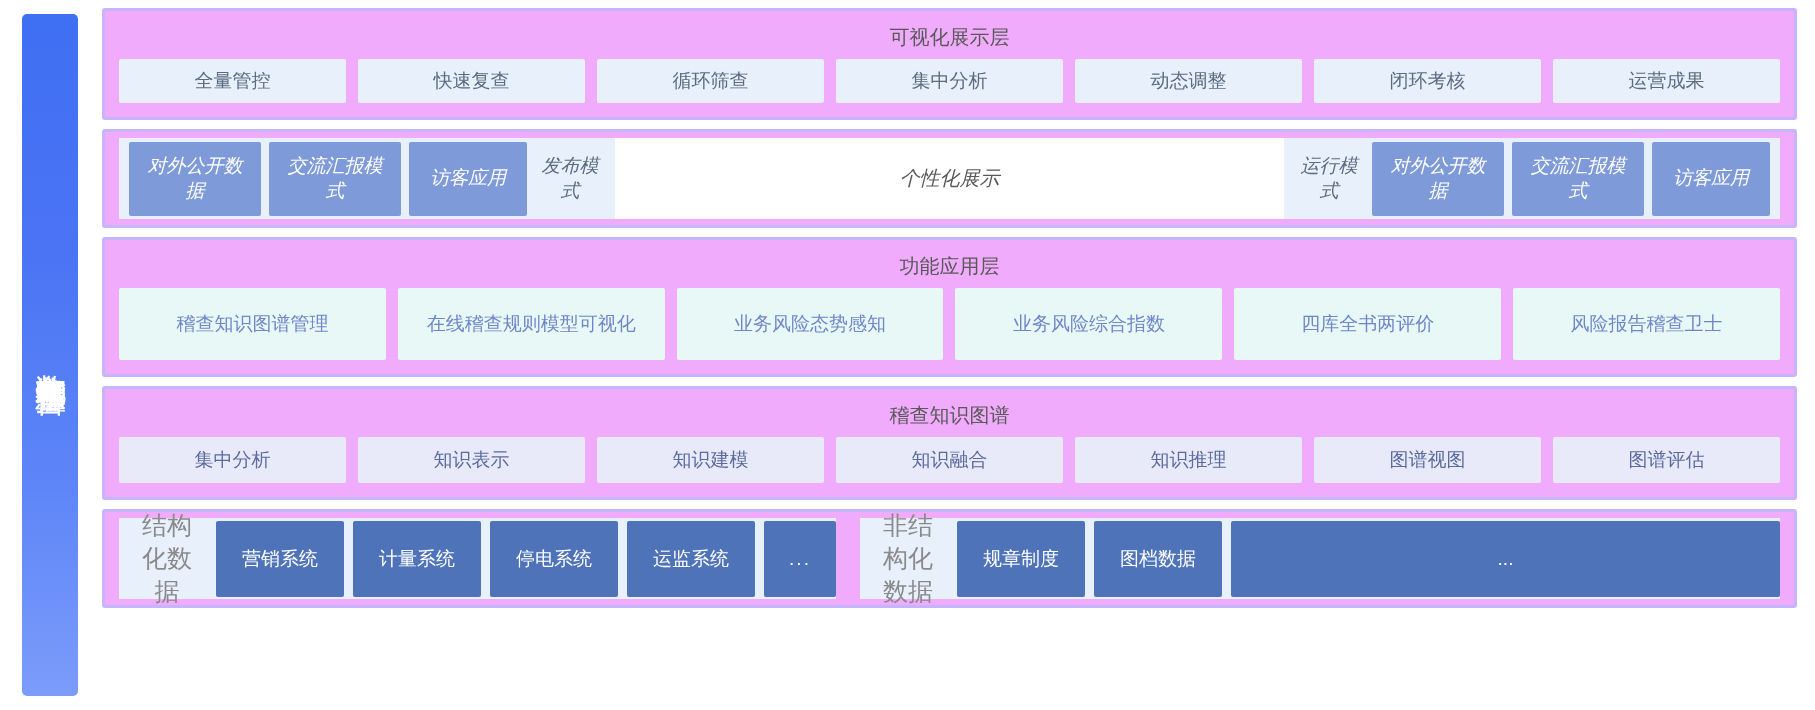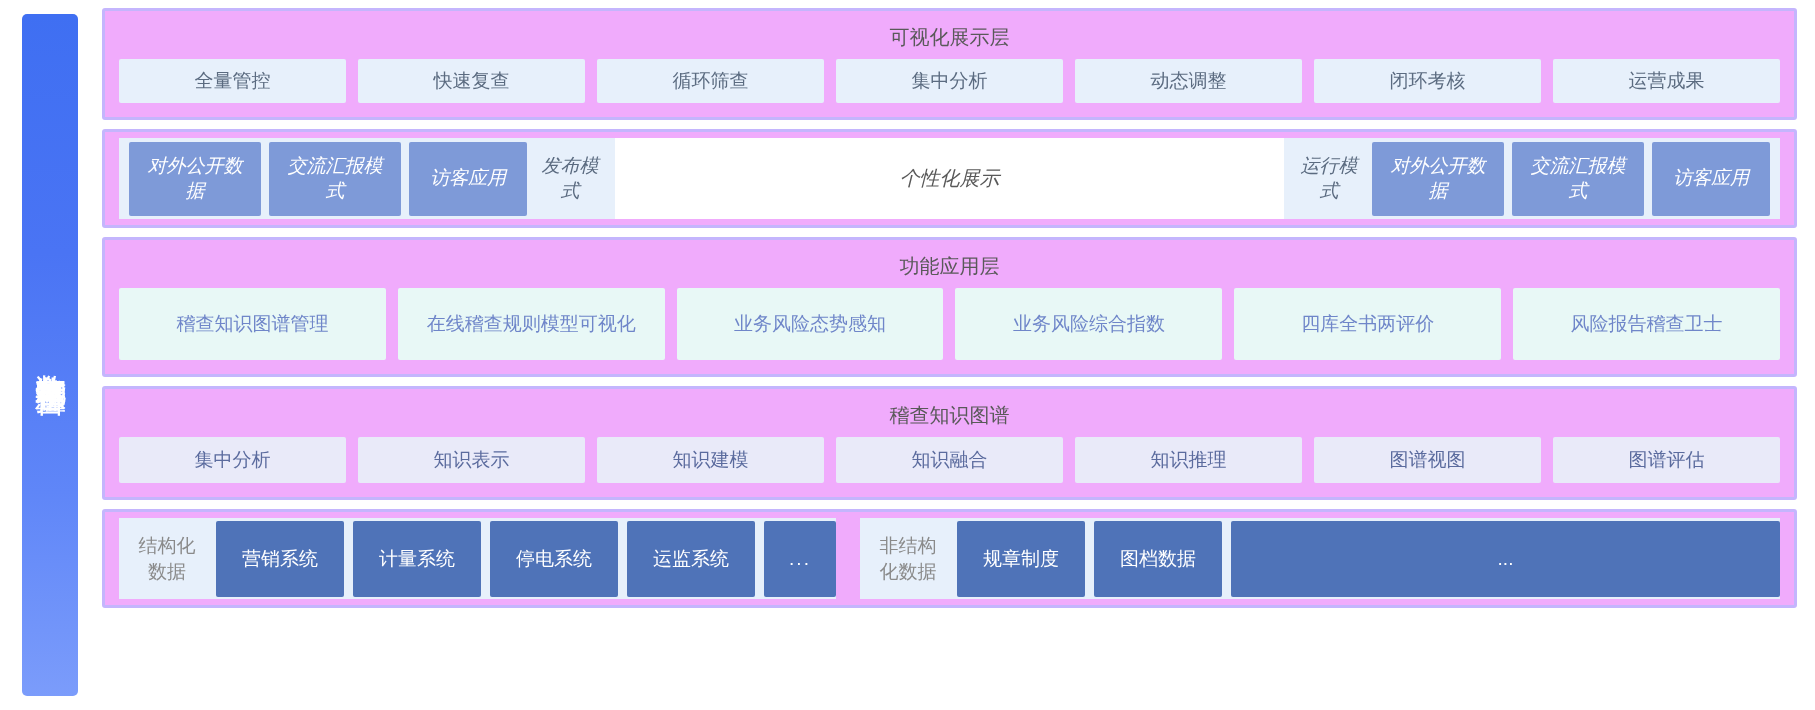--- a/index.html
+++ b/index.html
@@ -196,21 +196,21 @@
     gap: 9px;
     background: #e7f0fb;
     padding: 0 0 0 8px;
     box-sizing: border-box;
   }
   .data-group--structured { flex: 0 0 auto; }
   .data-group--unstructured { flex: 1 1 auto; }
 
   .data-label {
     color: #8a8a8a;
-    font-size: 19px;
+    font-size: 25px;
     line-height: 1.32;
     text-align: center;
     width: 80px;
     flex: 0 0 80px;
     display: flex;
     align-items: center;
     justify-content: center;
     padding: 0 4px;
     box-sizing: border-box;
   }

